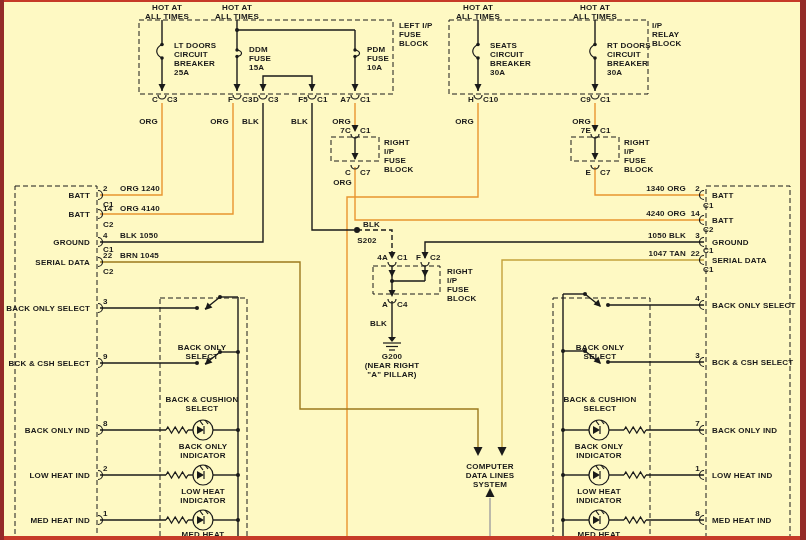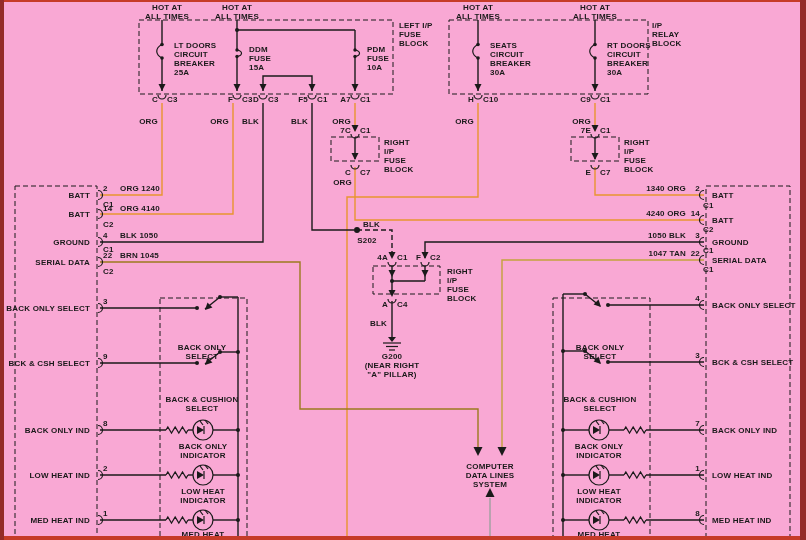--- a/index.html
+++ b/index.html
@@ -1,16 +1,16 @@
 <!DOCTYPE html>
 <html><head>
 <meta charset="utf-8">
 <style>
   html,body{margin:0;padding:0;background:#fff;}
-  #stage{position:relative;width:806px;height:540px;background:#f9a8d4;overflow:hidden;}
+  #stage{position:relative;width:806px;height:540px;background:#fef9c3;overflow:hidden;}
   svg{display:block;}
   svg text{font:bold 8px "Liberation Sans","DejaVu Sans",sans-serif;fill:#1A1A1A;letter-spacing:.2px;}
   .dash{fill:none;stroke:#1A1A1A;stroke-width:1;stroke-dasharray:5 3;}
   .wire{fill:none;stroke-width:1.4;}
   .wire.dashed{stroke-dasharray:5 3;}
   .sym{fill:none;stroke:#1A1A1A;stroke-width:1.2;}
 </style>
 </head>
 <body>
 

